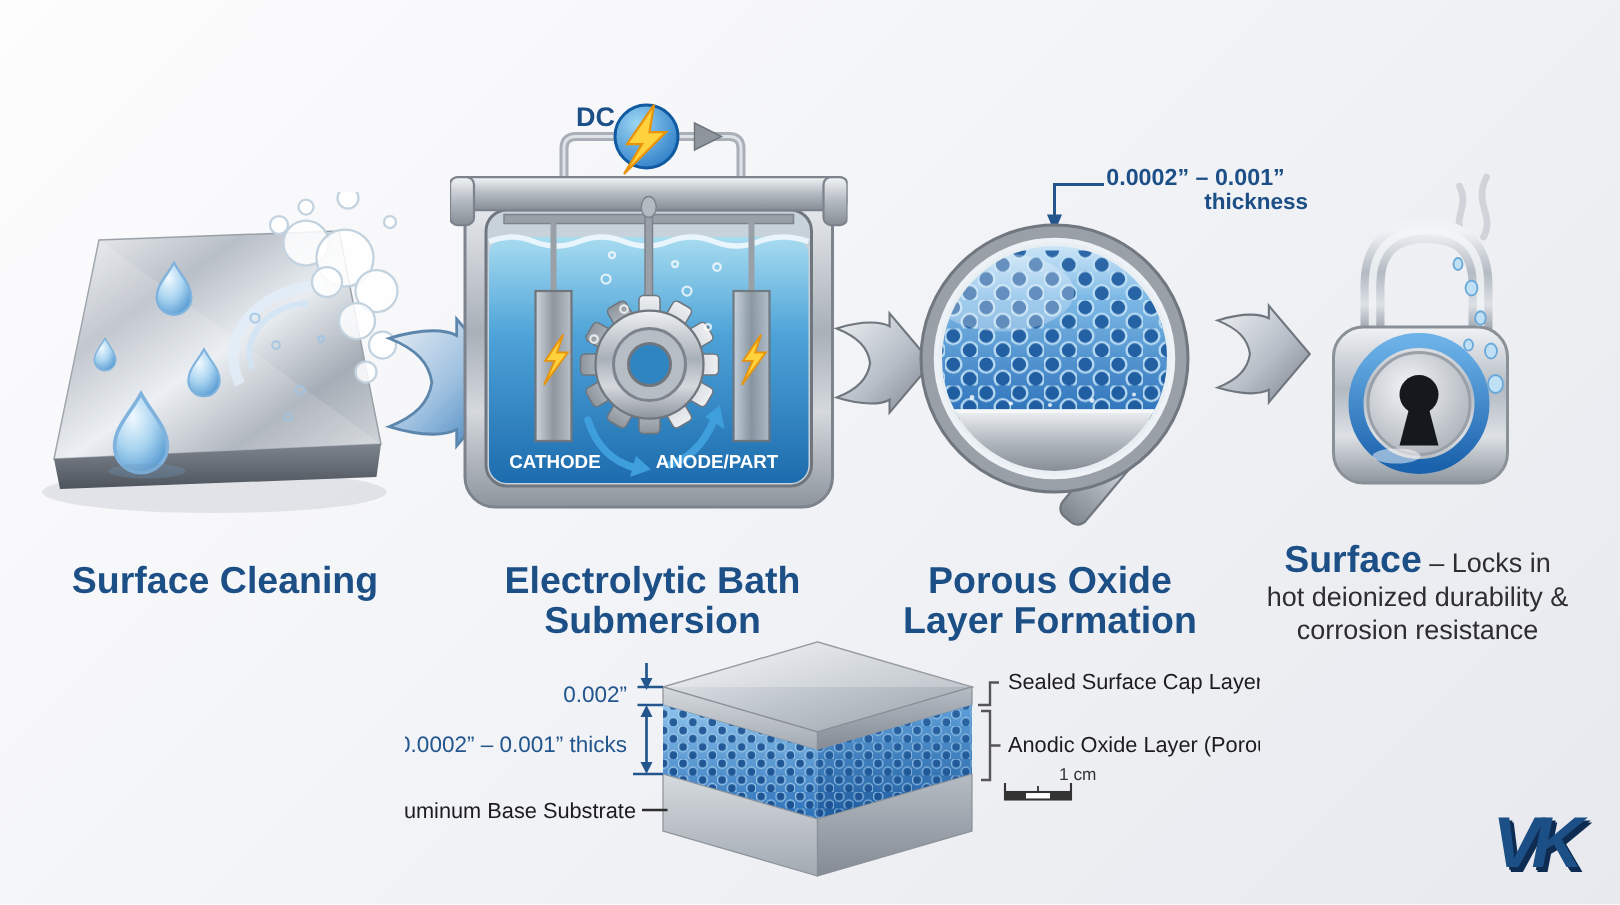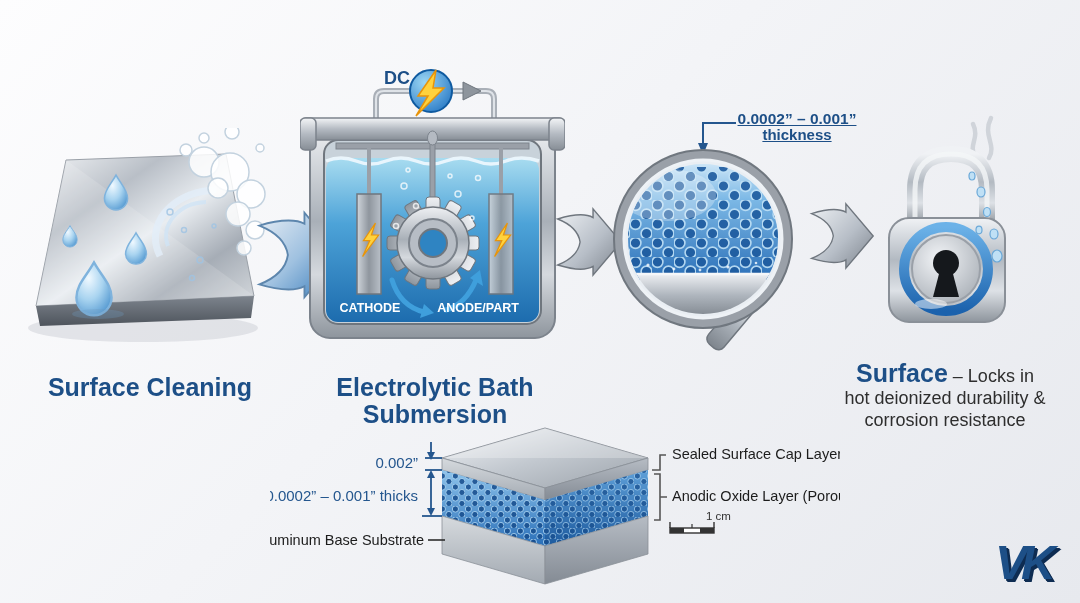--- a/index.html
+++ b/index.html
@@ -8,23 +8,23 @@
     position:relative;width:1080px;height:603px;overflow:hidden;
     background:linear-gradient(135deg,#fdfdfe 0%,#f3f4f7 45%,#e7e9ee 100%);
   }
   .abs{position:absolute;}
   
   .step-title{color:#1d4f87;font-weight:bold;font-size:25px;line-height:1.08;text-align:center;margin-top:16px;}
   .step-sub{color:#2e2e2e;font-size:17.5px;line-height:1.15;text-align:center;margin-top:3px;}
   .seal-line{color:#2e2e2e;font-size:18px;line-height:1.2;text-align:center;}
   .seal-line .seal-word{color:#1d4f87;font-weight:bold;font-size:25px;}
   
-  .thick-callout{color:#1d4f87;font-weight:bold;text-align:center;line-height:1.12;text-decoration:underline;}
+  .thick-callout{color:#1d4f87;font-weight:bold;text-align:center;line-height:1.12;}
   .thick-l1{font-size:15.5px;}
-  .thick-l2{font-size:15px;}
+  .thick-l2{font-size:15px;text-align:right;}
   
   .logo{
     font-weight:900;font-style:italic;font-size:48px;letter-spacing:-6px;
     color:#1d4f87;text-shadow:2px 2px 0 #0e2c52, 3px 3px 0 #0e2c52;
   }
   svg text{font-family:"Liberation Sans", sans-serif;}
 </style>
 </head>
 <body>
 
@@ -311,20 +311,23 @@
     </g>
     <ellipse cx="56" cy="192" rx="16" ry="5" fill="#ffffff" opacity="0.5"></ellipse>
   </svg>
 
   <div class="abs" style="left:35px;top:358px;width:230px;">
     <div class="step-title">Surface Cleaning</div>
   </div>
   <div class="abs" style="left:328px;top:358px;width:214px;">
     <div class="step-title">Electrolytic Bath Submersion</div>
   </div>
+  <div class="abs" style="left:594px;top:358px;width:212px;">
+    <div class="step-title">Porous Oxide Layer Formation</div>
+  </div>
   <div class="abs" style="left:842px;top:358px;width:206px;">
     <div class="seal-line"><span class="seal-word">Surface</span> <span>– Locks in hot deionized durability &amp; corrosion resistance</span></div>
   </div>
 
   <svg class="abs" style="left:270px;top:418px;" width="570" height="185" viewBox="0 0 570 185">
     <defs>
       <linearGradient id="capTop" x1="0" y1="0" x2="1" y2="1">
         <stop offset="0" stop-color="#f2f4f7"></stop>
           <stop offset="0.5" stop-color="#c2c8cf"></stop>
           <stop offset="1" stop-color="#9ba2aa"></stop>

